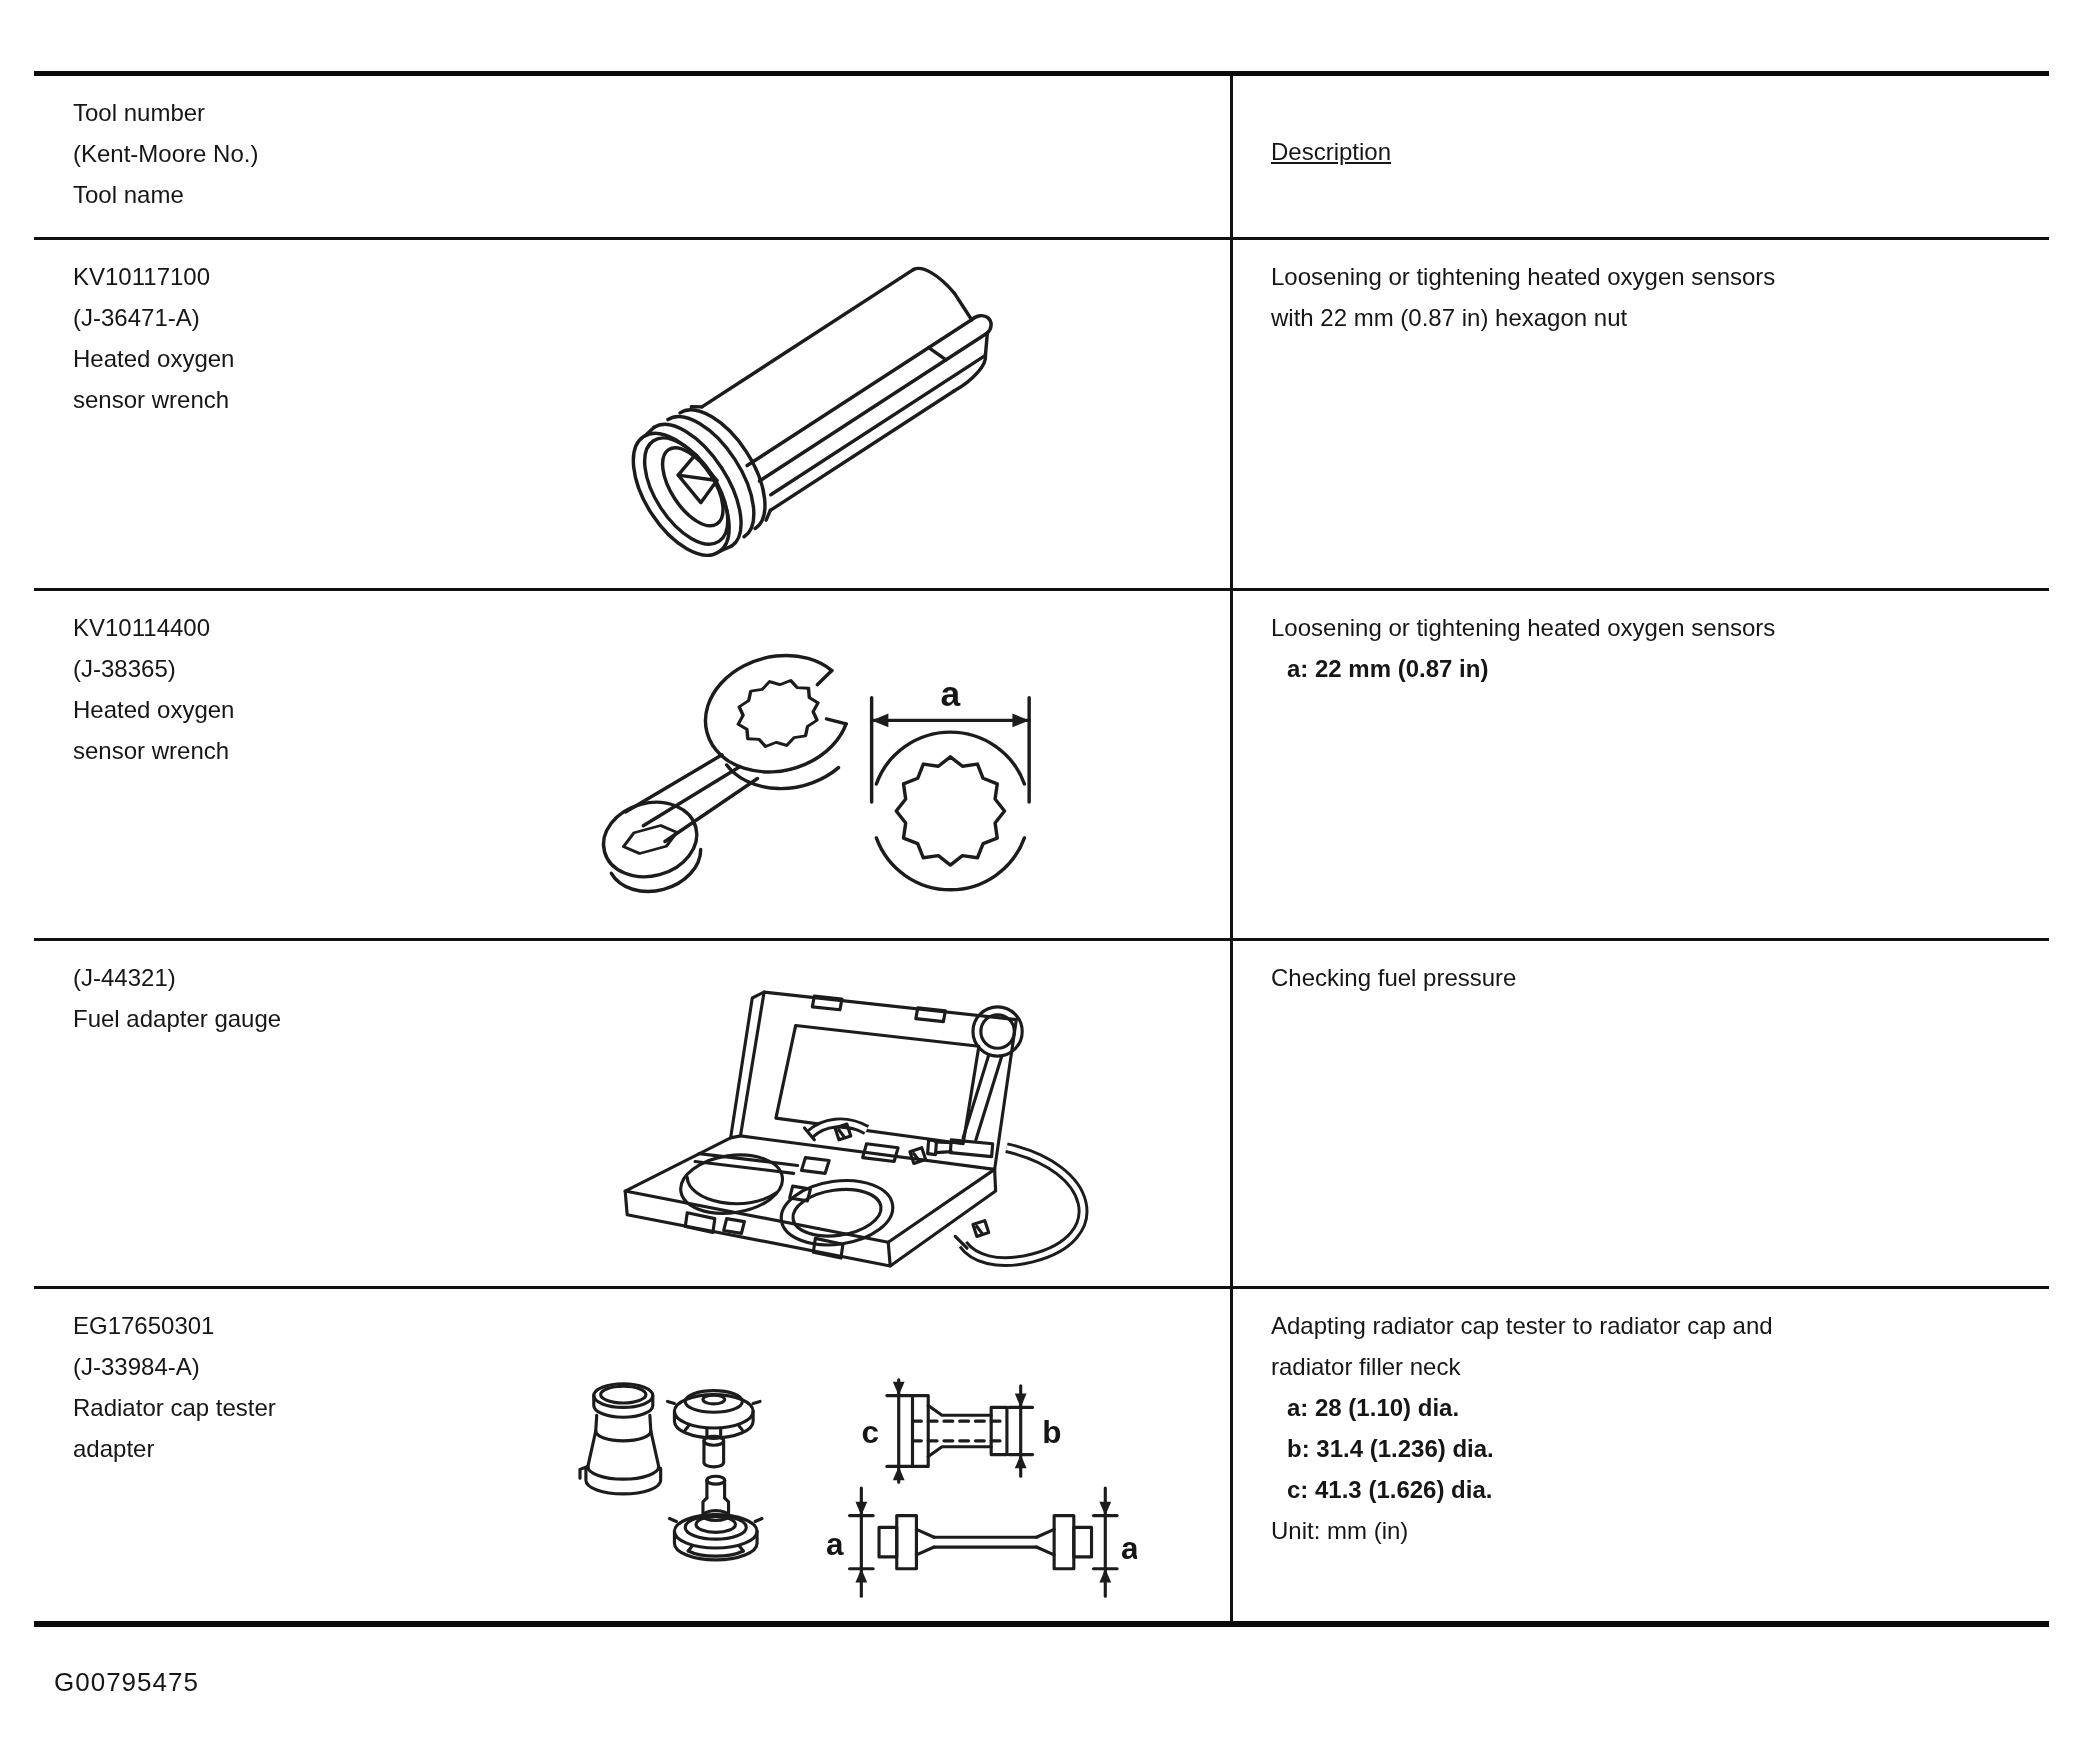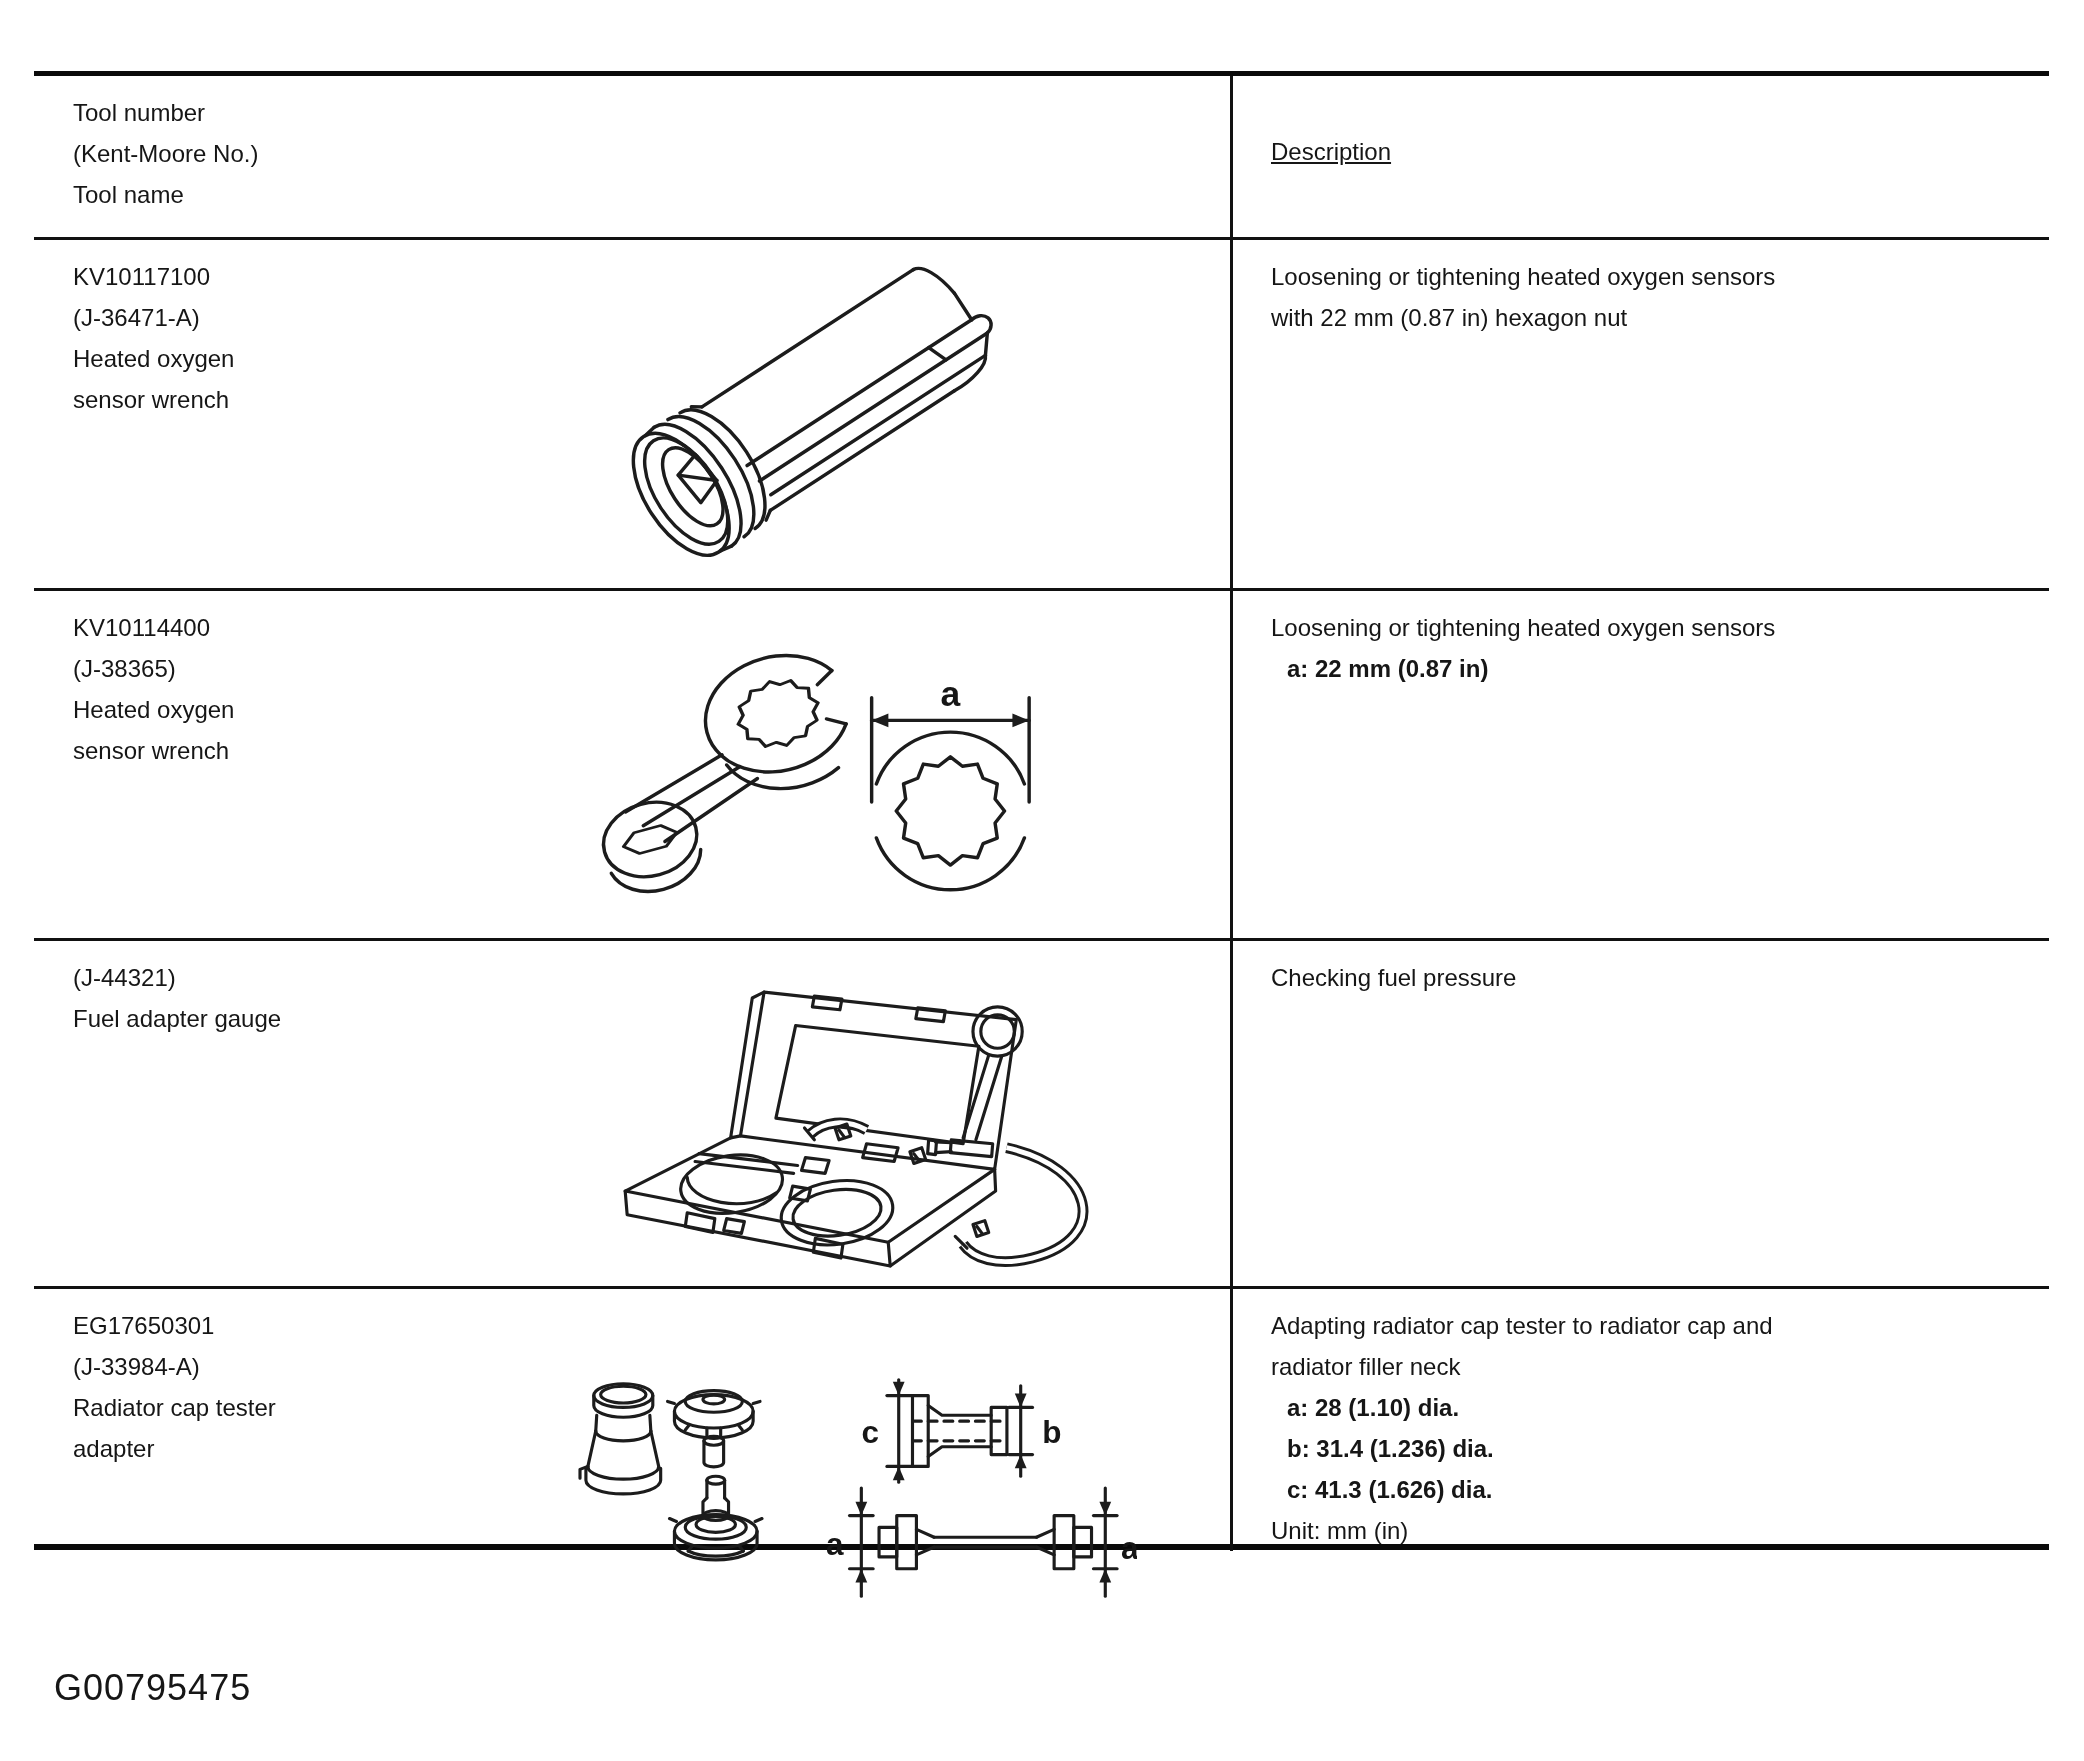--- a/index.html
+++ b/index.html
@@ -11,31 +11,31 @@
   .tbl{
     position:absolute;left:34px;top:71px;width:2015px;
     border-top:5.9px solid #0a0a0a;border-bottom:6.9px solid #0a0a0a;
   }
   .trow{display:grid;grid-template-columns:1196px 820px;border-bottom:3px solid #111;}
   .trow:last-child{border-bottom:none;}
   .h-head{height:161px;}
   .h-r1{height:348px;}
   .h-r2{height:347px;}
   .h-r3{height:345px;}
-  .h-r4{height:255px;}
+  .h-r4{height:332px;}
   .cell{position:relative;overflow:visible;}
   .tool{padding:15.8px 0 0 39px;}
   .desc{border-left:3px solid #111;padding:15.8px 27.6px 0 38px;box-sizing:border-box;}
   .head-desc{padding-top:55px;text-decoration:underline;}
   .ln{font-size:24px;line-height:41px;white-space:nowrap;}
   .b{font-weight:700;margin-left:16px;}
   .fig{position:absolute;}
   svg text{font-family:"Liberation Sans",sans-serif;font-weight:600;font-size:32px;fill:#161616;}
   text.dimlab-lg{font-size:36px;}
-  .code{position:absolute;left:54px;top:1667px;font-size:36px;letter-spacing:1px;}
+  .code{position:absolute;left:54px;top:1667px;font-size:26px;letter-spacing:1px;}
 </style>
 </head>
 <body>
 
 <div class="tbl">
 
   <div class="trow h-head">
     <div class="cell tool">
       <div class="ln">Tool number</div>
       <div class="ln">(Kent-Moore No.)</div>

